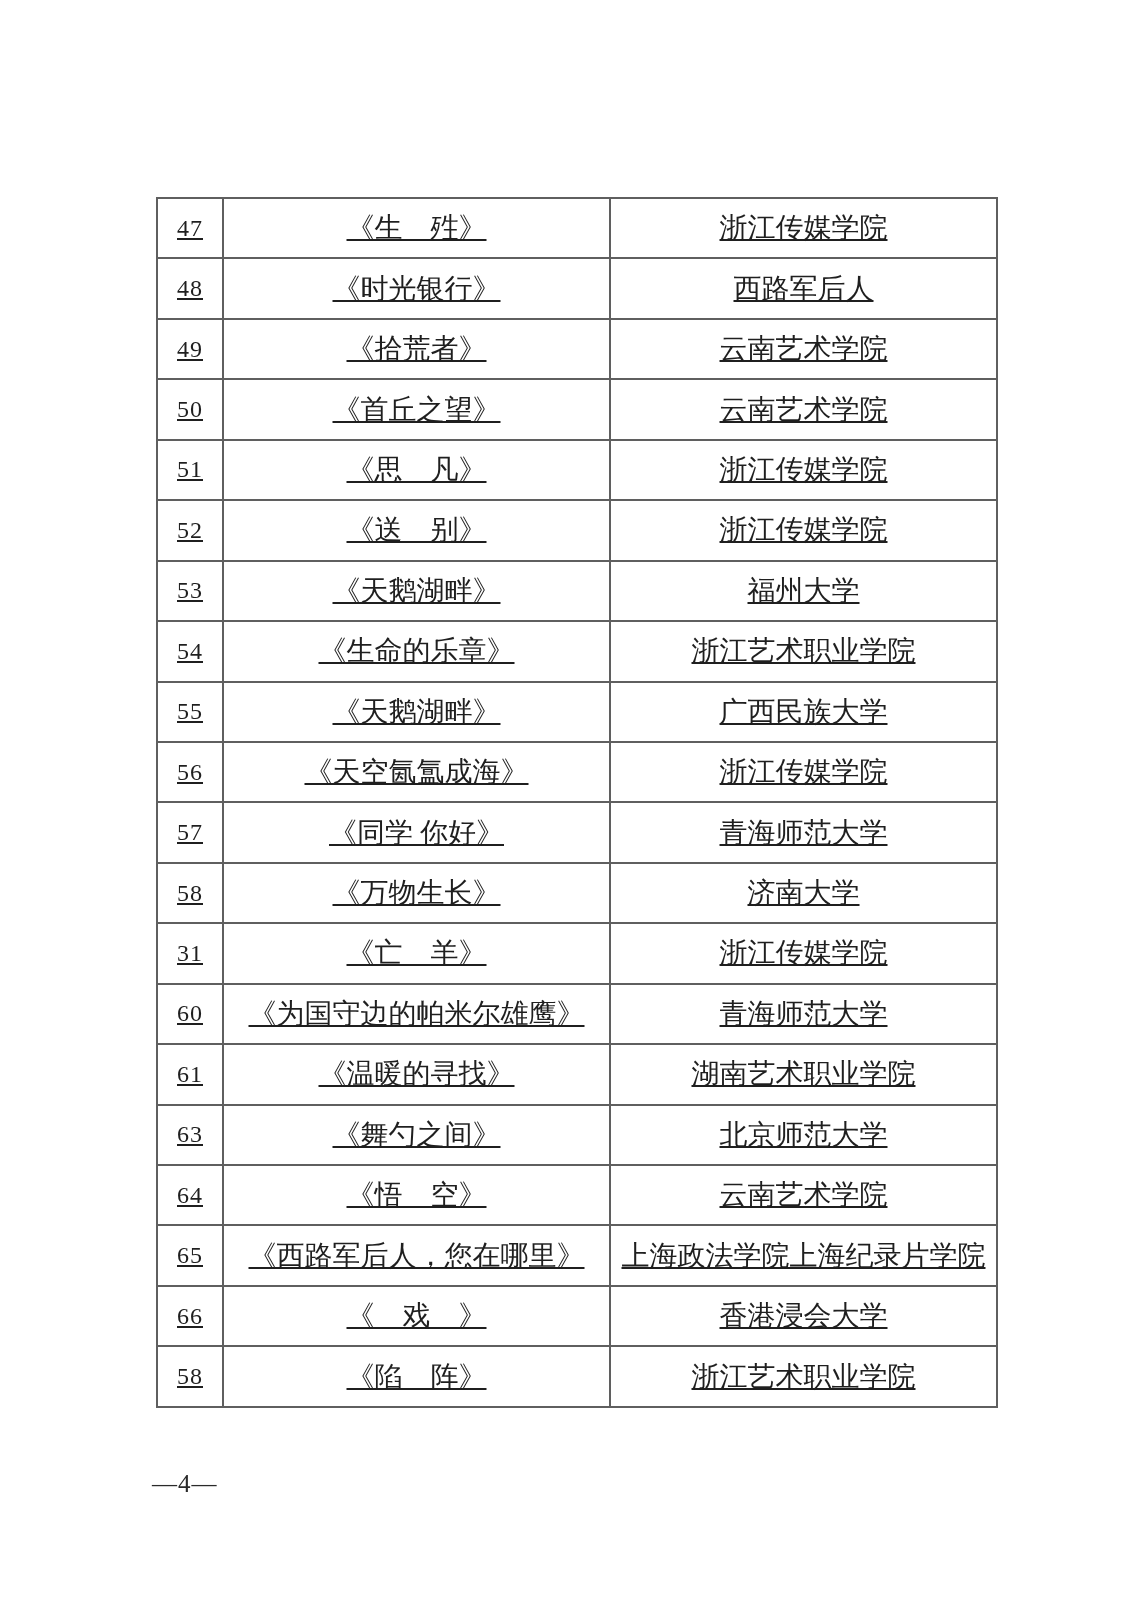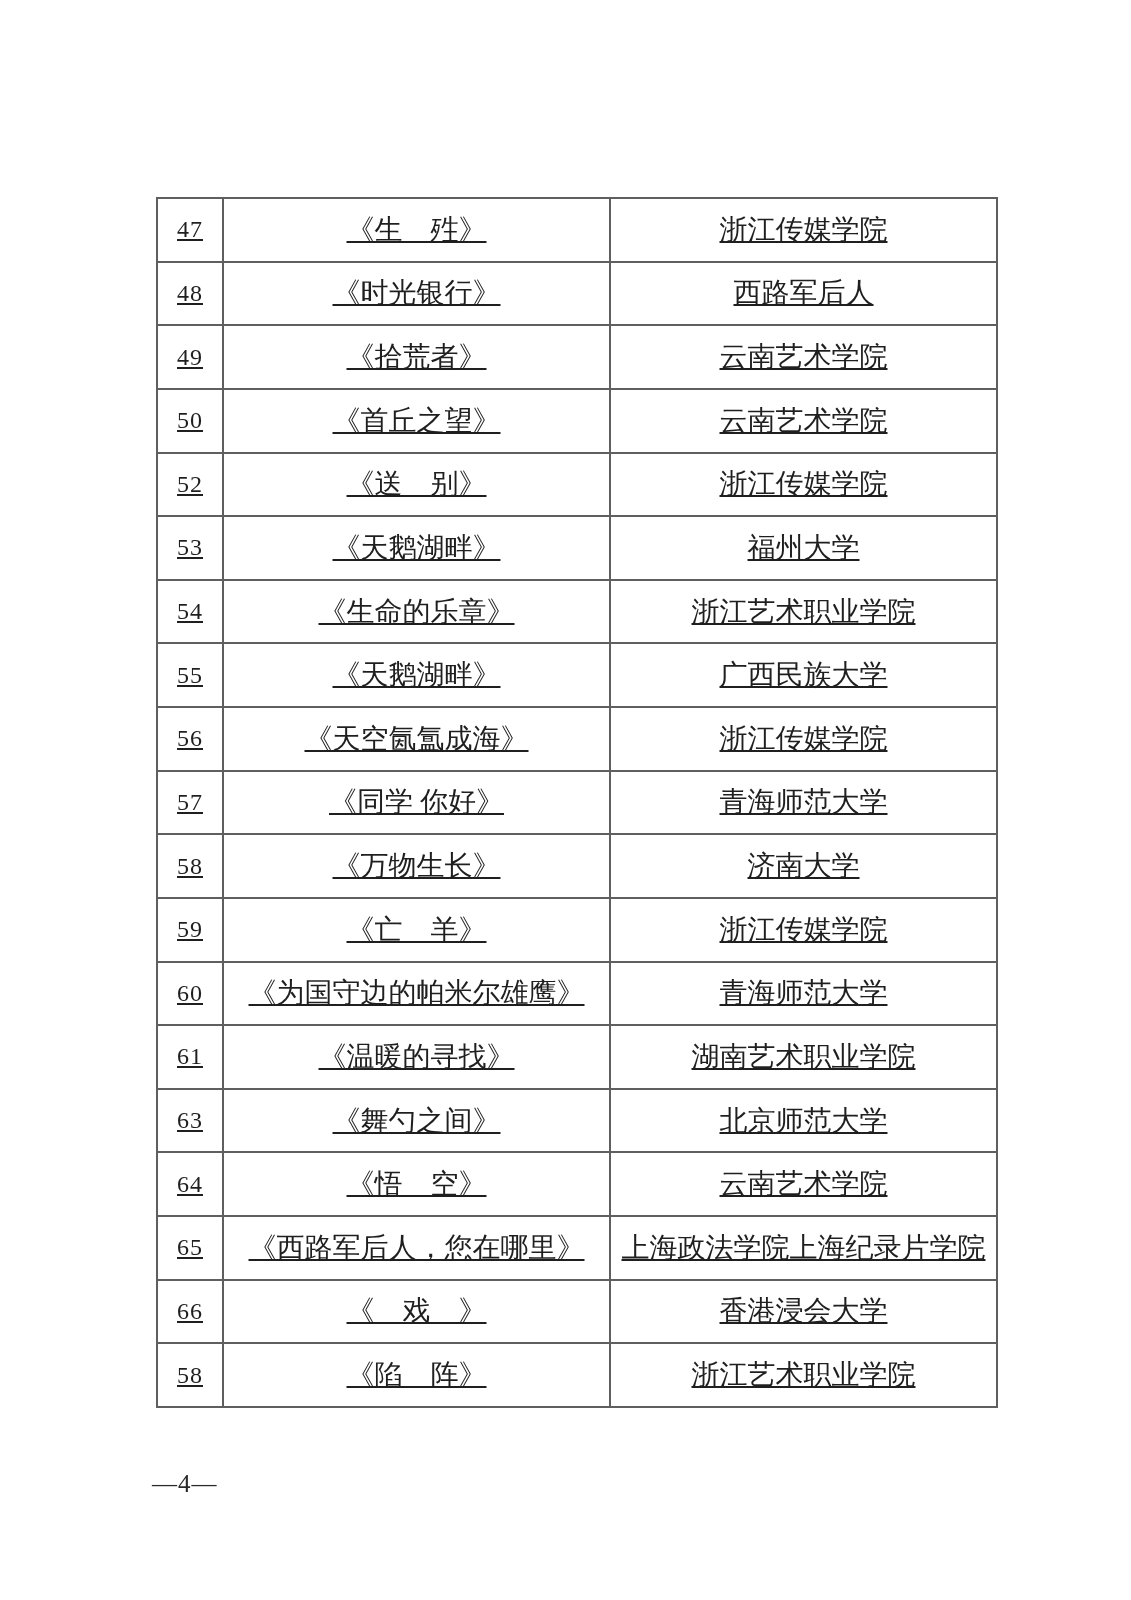--- a/index.html
+++ b/index.html
@@ -82,20 +82,25 @@
     <td class="cell-title">《拾荒者》</td>
     <td class="cell-inst">云南艺术学院</td>
   </tr>
 
   <tr>
     <td class="cell-no">50</td>
     <td class="cell-title">《首丘之望》</td>
     <td class="cell-inst">云南艺术学院</td>
   </tr>
 
+  <tr>
+    <td class="cell-no">51</td>
+    <td class="cell-title">《思　凡》</td>
+    <td class="cell-inst">浙江传媒学院</td>
+  </tr>
 
   <tr>
     <td class="cell-no">52</td>
     <td class="cell-title">《送　别》</td>
     <td class="cell-inst">浙江传媒学院</td>
   </tr>
 
   <tr>
     <td class="cell-no">53</td>
     <td class="cell-title">《天鹅湖畔》</td>
@@ -126,21 +131,21 @@
     <td class="cell-inst">青海师范大学</td>
   </tr>
 
   <tr>
     <td class="cell-no">58</td>
     <td class="cell-title">《万物生长》</td>
     <td class="cell-inst">济南大学</td>
   </tr>
 
   <tr>
-    <td class="cell-no">59</td>
+    <td class="cell-no">31</td>
     <td class="cell-title">《亡　羊》</td>
     <td class="cell-inst">浙江传媒学院</td>
   </tr>
 
   <tr>
     <td class="cell-no">60</td>
     <td class="cell-title">《为国守边的帕米尔雄鹰》</td>
     <td class="cell-inst">青海师范大学</td>
   </tr>
 

